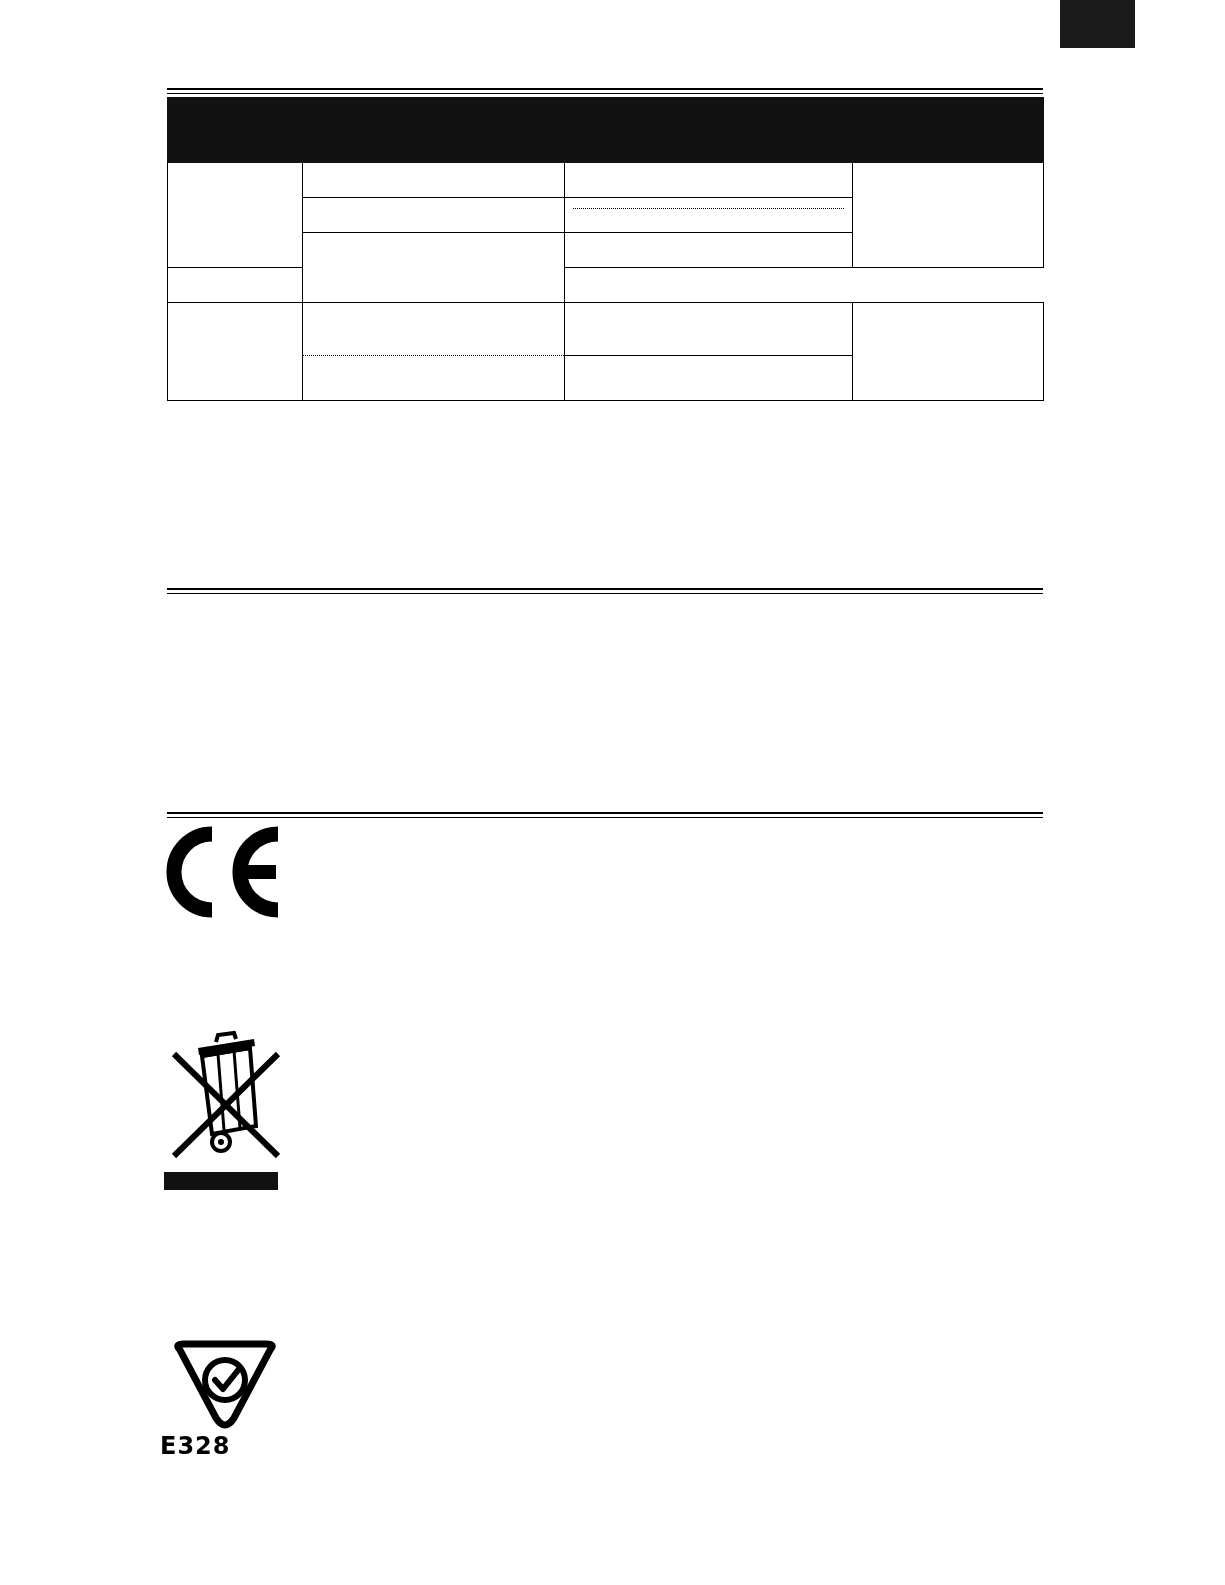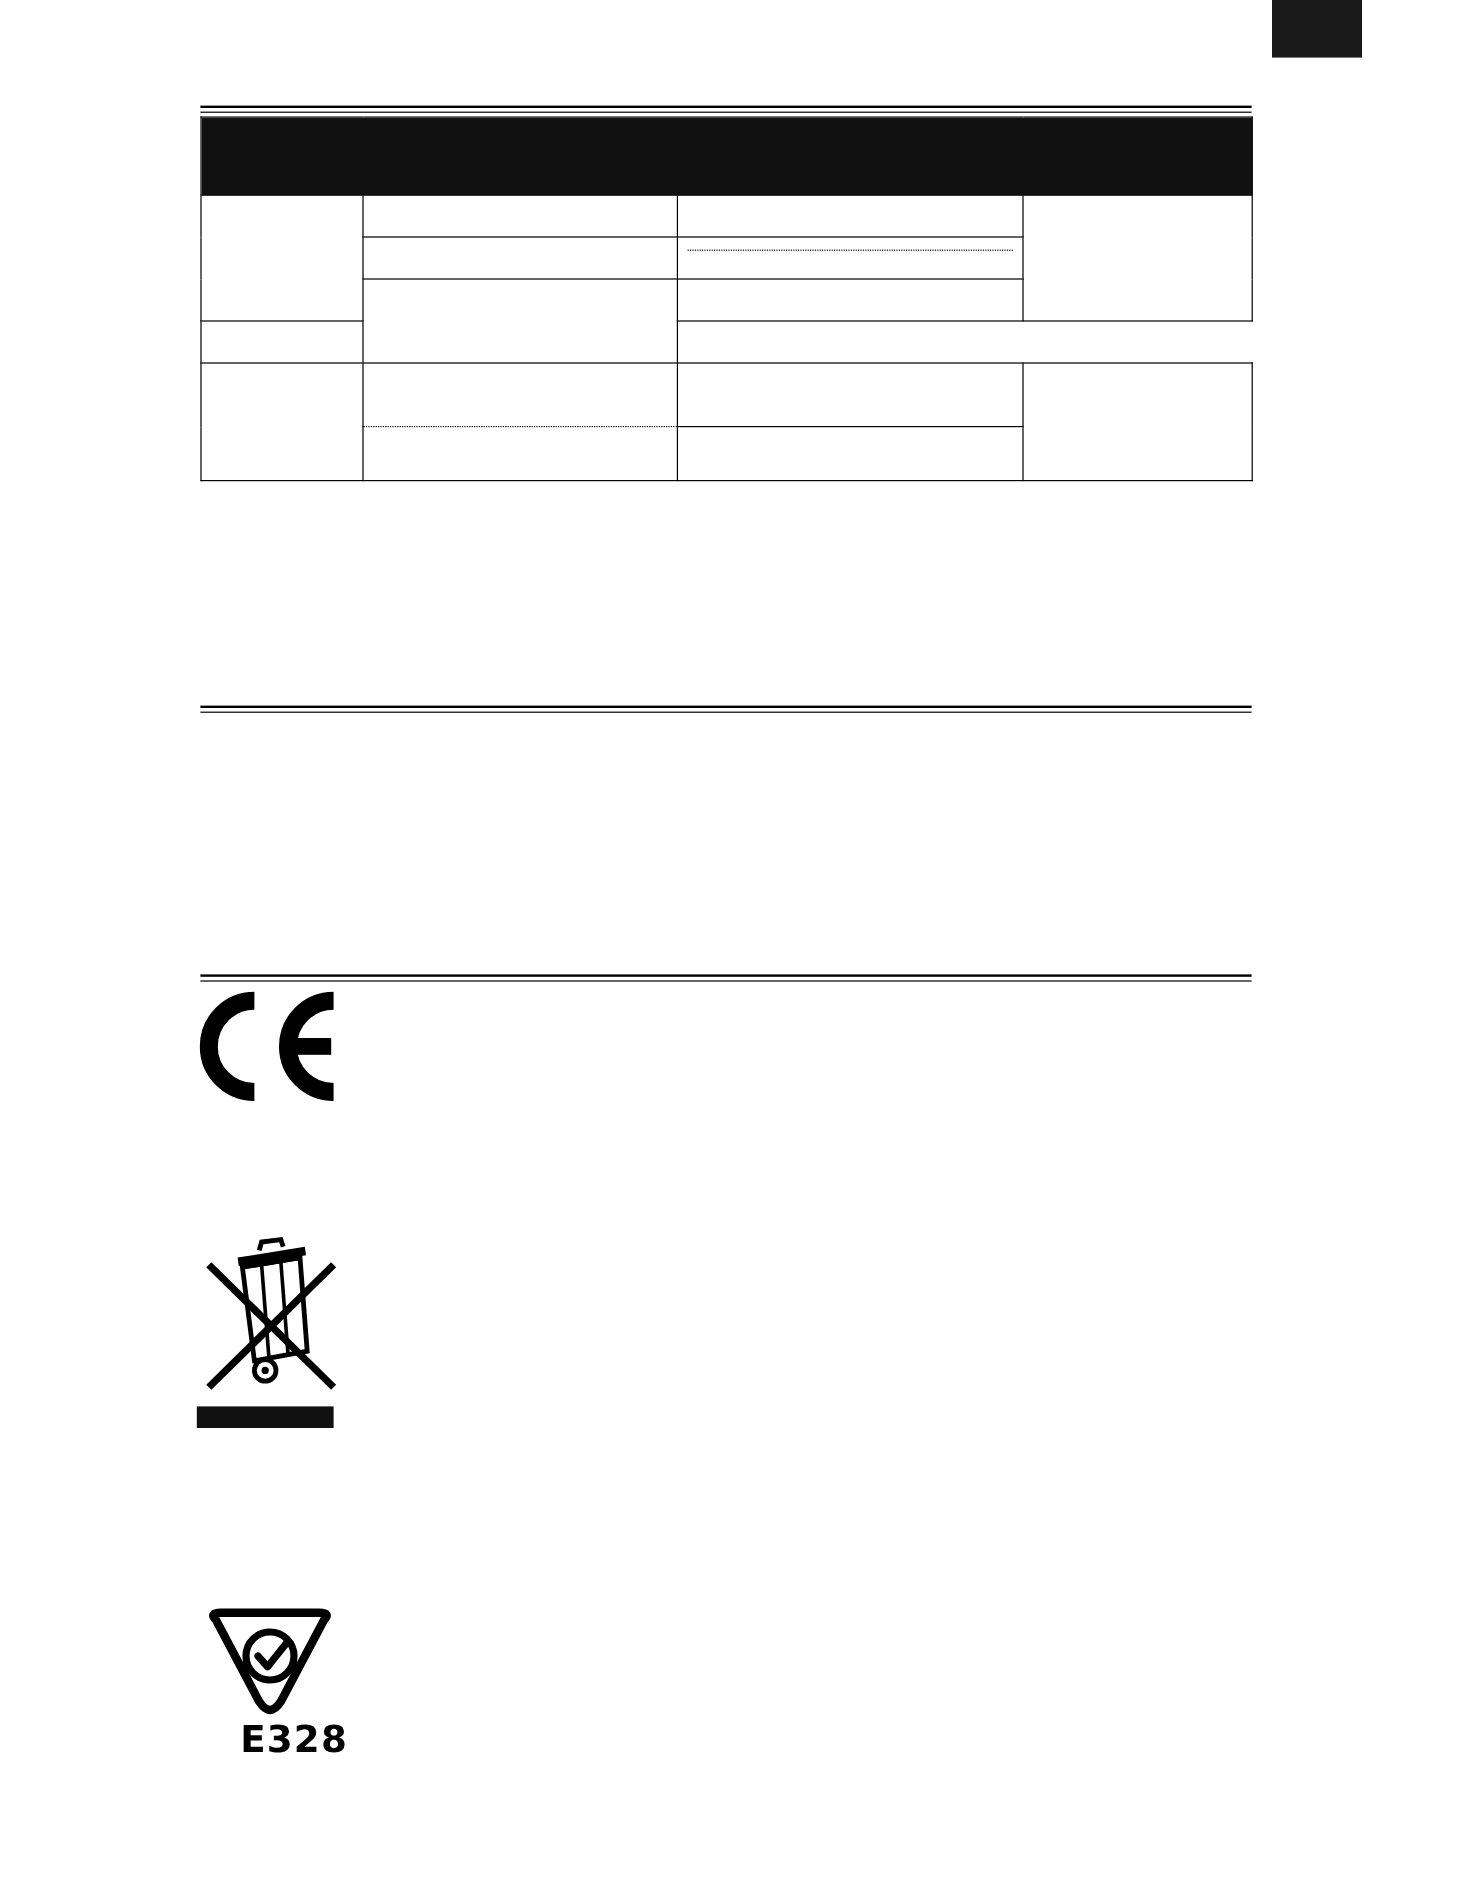--- a/index.html
+++ b/index.html
@@ -139,22 +139,22 @@
     left: 160px;
     top: 1340px;
     width: 130px;
     height: 125px;
   }
   .rcm-label {
     position: absolute;
     left: 0;
     top: 92px;
     width: 130px;
-    text-align: right;
-    font-size: 31px;
+    text-align: left;
+    font-size: 24px;
     font-weight: bold;
     letter-spacing: 1px;
     font-family: "DejaVu Sans", sans-serif;
   }
 
   
   .footer-link {
     position: absolute;
     left: 130px;
     top: 1556px;

